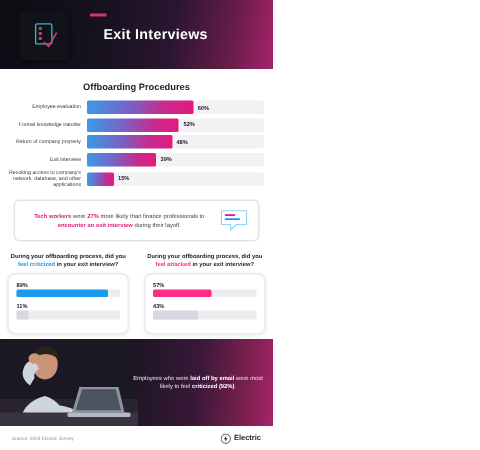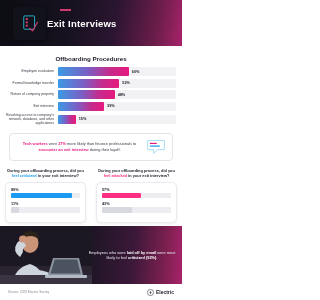--- a/index.html
+++ b/index.html
@@ -21,21 +21,21 @@
   .logo-tile {
     width:33px; height:33px; margin-left:13px;
     background:#12121a;
     border-radius:3px;
     display:flex; align-items:center; justify-content:center;
     box-shadow:0 1px 4px rgba(0,0,0,.5);
     flex:0 0 auto;
   }
   .header-title {
     color:#fff; font-size:9.5px; font-weight:bold;
-    margin-left:1px; letter-spacing:.2px;
+    margin-left:23px; letter-spacing:.2px;
   }
   .hdr-dash {
     position:absolute; left:60px; top:9px;
     width:11px; height:1.5px; background:#d0386f;
   }
 
   
   .sec-title {
     text-align:center; font-size:6.2px; font-weight:bold;
     color:#1d1d2b; margin-top:9px; margin-bottom:5px;

